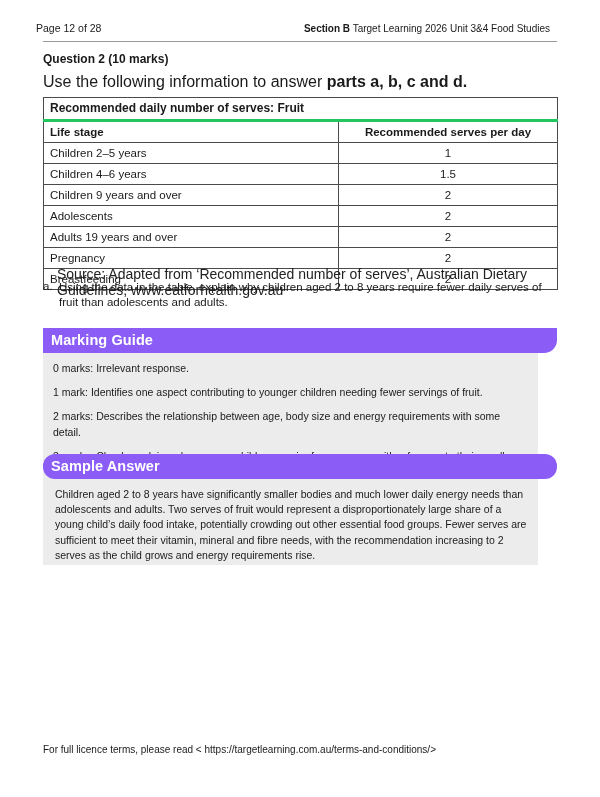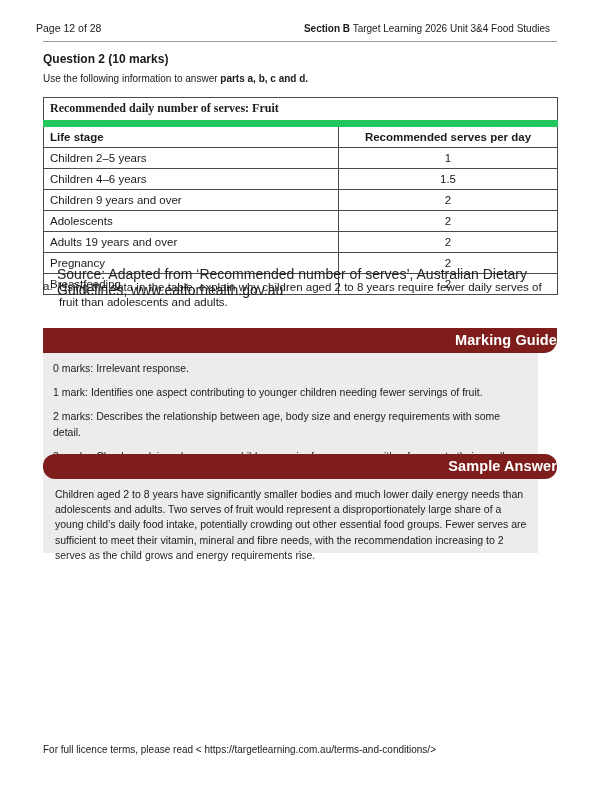--- a/index.html
+++ b/index.html
@@ -49,21 +49,21 @@
     position: absolute;
     left: 43px;
     top: 52px;
     font-size: 12px;
     font-weight: bold;
   }
   .q-instruction {
     position: absolute;
     left: 43px;
     top: 73px;
-    font-size: 10px;
+    font-size: 16px;
   }
   .q-instruction b { font-weight: bold; }
   
   table.serves {
     position: absolute;
     left: 43px;
     top: 97px;
     width: 514px;
     border-collapse: collapse;
     table-layout: fixed;
@@ -71,22 +71,21 @@
   }
   table.serves td {
     border: 1px solid #4a4a4a;
     padding: 3px 6px 4px 6px;
     height: 13px;
     vertical-align: middle;
   }
   table.serves .title-cell {
     font-weight: bold;
     font-size: 12px;
-    border-bottom: 7px solid #22c55e;
-    font-family: Liberation Serif, serif;
+    border-bottom: 3px solid #22c55e;
   }
   table.serves .col-head {
     font-weight: bold;
   }
   table.serves .num {
     text-align: center;
   }
   table.serves .head-center {
     text-align: center;
     font-weight: bold;
@@ -126,30 +125,29 @@
     box-sizing: border-box;
     padding: 8px 10px 9px 10px;
     font-size: 10.5px;
     line-height: 1.45;
   }
   .banner {
     position: absolute;
     left: 43px;
     width: 514px;
     height: 25px;
-    background: #7f1d1d;
+    background: #8b5cf6;
     border-bottom-right-radius: 13px;
     box-sizing: border-box;
     color: #ffffff;
     font-size: 14.5px;
     font-weight: bold;
     line-height: 25px;
     padding-left: 8px;
     letter-spacing: 0.1px;
-    text-align: right;
   }
   .mg-line {
     margin: 0 0 9px 0;
   }
   .mg-line:last-child { margin-bottom: 0; }
   .sa-para { margin: 0; }
   
   .footer {
     position: absolute;
     left: 43px;
@@ -228,21 +226,21 @@
 
   <div class="banner" style="top:328px;">Marking Guide</div>
   <div class="block-body" style="top:353px;">
     <p class="mg-line">0 marks: Irrelevant response.</p>
     <p class="mg-line">1 mark: Identifies one aspect contributing to younger children needing fewer servings of fruit.</p>
     <p class="mg-line">2 marks: Describes the relationship between age, body size and energy requirements with some detail.</p>
     <p class="mg-line">3 marks: Clearly explains why younger children require fewer serves, with reference to their smaller body size, lower total energy requirements and the nutritional adequacy at this life stage.</p>
   </div>
 
   <div class="banner" style="top:454px;border-radius:12px;">Sample Answer</div>
-  <div class="block-body" style="top:479px; height:74px;padding-left:12px;">
+  <div class="block-body" style="top:479px; height:86px;padding-left:12px;">
     <p class="sa-para">Children aged 2 to 8 years have significantly smaller bodies and much lower daily energy needs than adolescents and adults. Two serves of fruit would represent a disproportionately large share of a young child’s daily food intake, potentially crowding out other essential food groups. Fewer serves are sufficient to meet their vitamin, mineral and fibre needs, with the recommendation increasing to 2 serves as the child grows and energy requirements rise.</p>
   </div>
 
   <div class="footer">
     <div>For full licence terms, please read &lt; https://targetlearning.com.au/terms-and-conditions/&gt;</div>
   </div>
 
 </div>
 
 </body></html>

